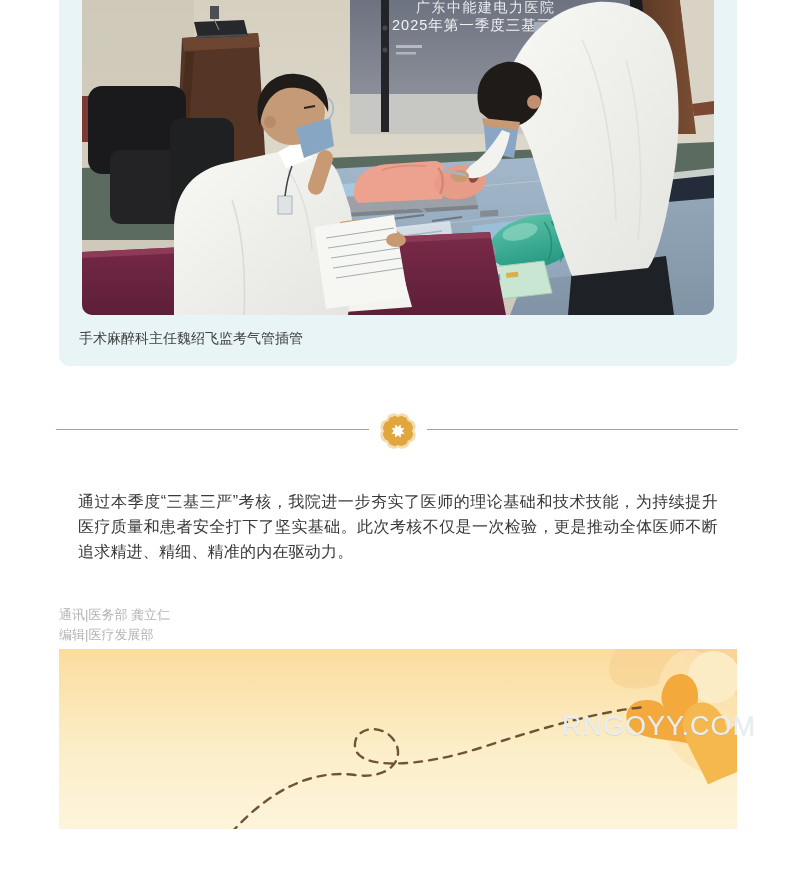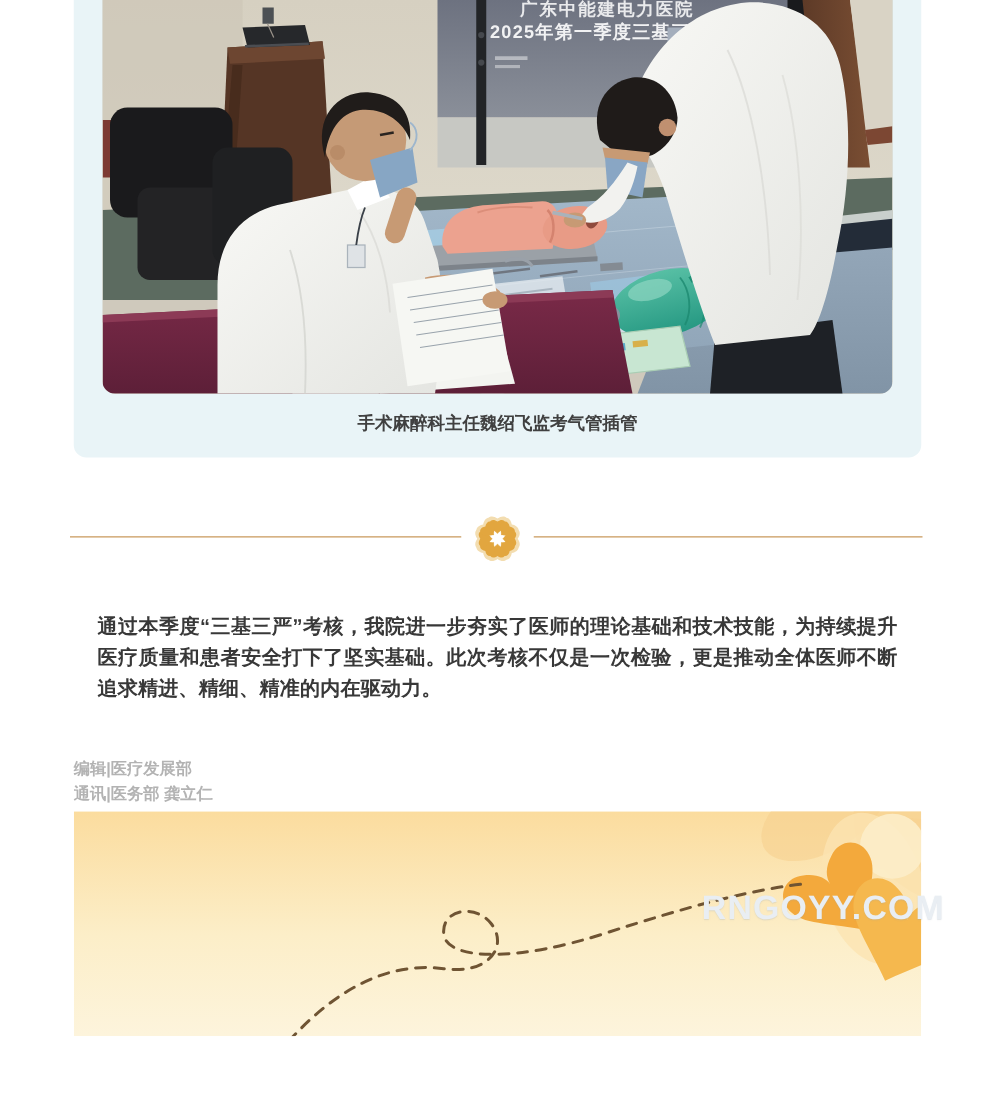--- a/index.html
+++ b/index.html
@@ -1,33 +1,33 @@
 <!DOCTYPE html>
 <html><head>
 <meta charset="utf-8">
 <style>
   html,body{margin:0;padding:0;}
   body{
     width:792px;height:893px;overflow:hidden;background:#ffffff;
     font-family:"Liberation Sans","DejaVu Sans",sans-serif;
     -webkit-font-smoothing:antialiased;
   }
-  .page{position:relative;width:792px;height:893px;font-weight:bold;}
+  .page{position:relative;width:792px;height:893px;}
   .content{width:678px;margin-left:59px;}
   .highlight{
     background:#e9f4f7;border-radius:0 0 10px 10px;
     padding:0 20px 18px 20px;
   }
   .photo-wrap{
     margin:0 auto;width:632px;height:315px;
     border-radius:0 0 10px 10px;overflow:hidden;background:#cfc9bc;
   }
   .photo-wrap svg{display:block;}
   .caption{
-    margin-top:13px;text-align:center;
+    margin-top:13px;text-align:left;
     font-size:14px;line-height:20px;color:#404040;
   }
   .bio{
     margin:18px 0 0 0;font-size:16px;line-height:25px;color:#383838;
     text-align:justify;letter-spacing:.2px;
   }
   .divider{position:relative;height:47px;margin-top:41px;}
   .divider .line{position:absolute;top:22px;height:1px;background:#c9995c;}
   .line-left{left:-3px;right:calc(50% + 29px);}
   .line-right{left:calc(50% + 29px);right:-1px;}
@@ -335,22 +335,22 @@
               </g>
           </g>
           <circle cx="0" cy="0" r="4.2" fill="#ffffff"></circle>
         </svg>
       </span>
     </div>
 
     <p class="summary">通过本季度“三基三严”考核，我院进一步夯实了医师的理论基础和技术技能，为持续提升医疗质量和患者安全打下了坚实基础。此次考核不仅是一次检验，更是推动全体医师不断追求精进、精细、精准的内在驱动力。</p>
 
     <div class="credits">
+      <div>通讯|医务部 龚立仁</div>
       <div>编辑|医疗发展部</div>
-      <div>通讯|医务部 龚立仁</div>
     </div>
 
     <div class="banner-row">
       <div class="banner">
         <svg width="678" height="180" viewBox="0 0 678 180">
           <defs>
             <linearGradient id="banG" x1="0" y1="0" x2="0" y2="1">
               <stop offset="0" stop-color="#fbdc9e"></stop>
               <stop offset=".55" stop-color="#fceec8"></stop>
               <stop offset="1" stop-color="#fdf4dc"></stop>

